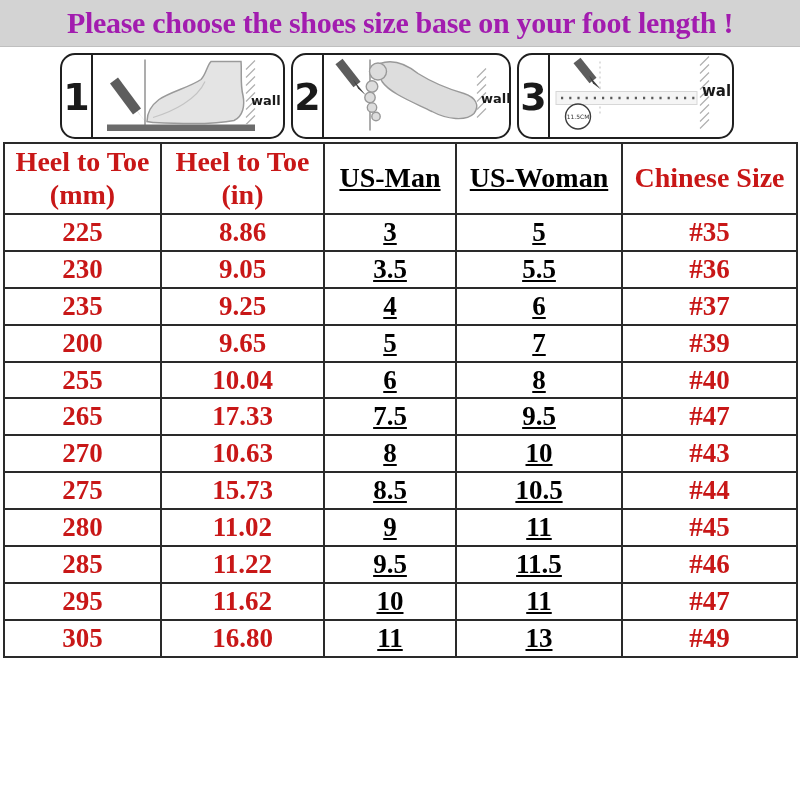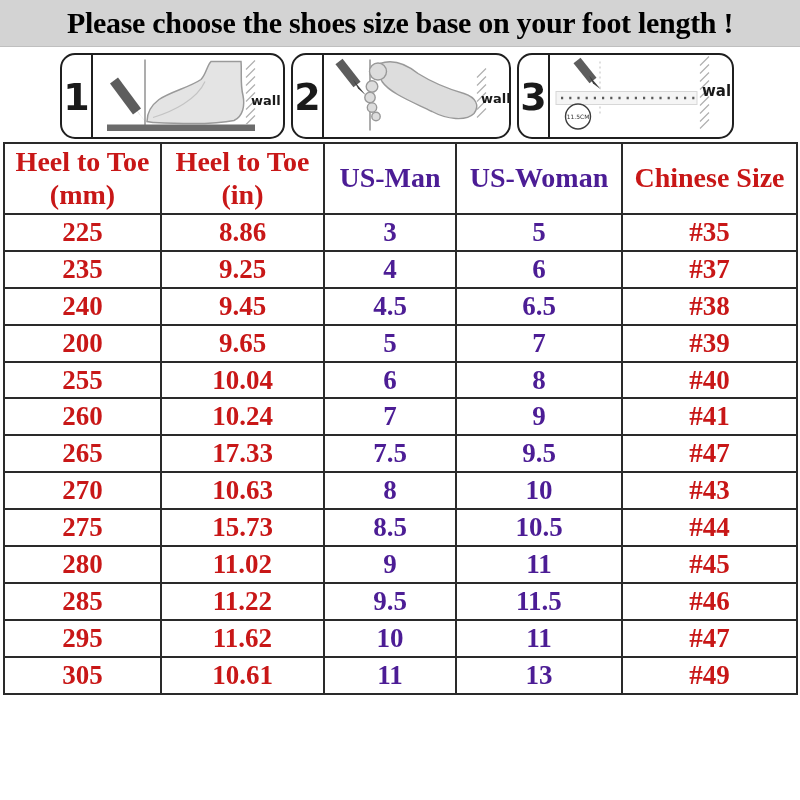--- a/index.html
+++ b/index.html
@@ -10,21 +10,21 @@
     font-family: "Liberation Serif", "DejaVu Serif", serif;
     overflow: hidden;
   }
   
   .title-bar {
     width: 800px; height: 47px;
     background: #d3d3d3;
     border-bottom: 1px solid #bfbfbf;
     display: flex; align-items: center; justify-content: center;
     font-weight: bold; font-size: 30px; letter-spacing: -0.3px;
-    color: #000000; white-space: nowrap;
+    color: #a21caf; white-space: nowrap;
   }
   
   .panels {
     display: flex; gap: 6px;
     margin: 6px 0 0 60px;
     height: 86px;
   }
   .panel {
     border: 2.5px solid #1f1f1f;
     border-radius: 15px;
@@ -58,21 +58,21 @@
   }
   .size-table th, .size-table td {
     border: 2.4px solid #2a2a2a;
     text-align: center; vertical-align: middle;
     font-weight: bold;
     padding: 0;
   }
   .size-table th { height: 71px; font-size: 28px; line-height: 1.15; }
   .size-table td { height: 36.9px; font-size: 27px; }
   .c-red   { color: #c81717; }
-  .c-black { color: #4c1d95; }
+  .c-black { color: #000000; text-decoration: underline; }
 </style>
 </head>
 <body>
 
 <div class="title-bar">Please choose the shoes size base on your foot length !</div>
 
 <div class="panels">
 
   <div class="panel panel-1">
     <div class="panel-num">1</div>
@@ -174,55 +174,48 @@
   </thead>
   <tbody id="table-body">
       <tr>
         <td class="c-red">225</td>
         <td class="c-red">8.86</td>
         <td class="c-black">3</td>
         <td class="c-black">5</td>
         <td class="c-red">#35</td>
       </tr>
       <tr>
+        <td class="c-red">230</td>
+        <td class="c-red">9.05</td>
+        <td class="c-black">3.5</td>
+        <td class="c-black">5.5</td>
+        <td class="c-red">#36</td>
+      </tr>
+      <tr>
         <td class="c-red">235</td>
         <td class="c-red">9.25</td>
         <td class="c-black">4</td>
         <td class="c-black">6</td>
         <td class="c-red">#37</td>
       </tr>
       <tr>
-        <td class="c-red">240</td>
-        <td class="c-red">9.45</td>
-        <td class="c-black">4.5</td>
-        <td class="c-black">6.5</td>
-        <td class="c-red">#38</td>
-      </tr>
-      <tr>
         <td class="c-red">200</td>
         <td class="c-red">9.65</td>
         <td class="c-black">5</td>
         <td class="c-black">7</td>
         <td class="c-red">#39</td>
       </tr>
       <tr>
         <td class="c-red">255</td>
         <td class="c-red">10.04</td>
         <td class="c-black">6</td>
         <td class="c-black">8</td>
         <td class="c-red">#40</td>
       </tr>
       <tr>
-        <td class="c-red">260</td>
-        <td class="c-red">10.24</td>
-        <td class="c-black">7</td>
-        <td class="c-black">9</td>
-        <td class="c-red">#41</td>
-      </tr>
-      <tr>
         <td class="c-red">265</td>
         <td class="c-red">17.33</td>
         <td class="c-black">7.5</td>
         <td class="c-black">9.5</td>
         <td class="c-red">#47</td>
       </tr>
       <tr>
         <td class="c-red">270</td>
         <td class="c-red">10.63</td>
         <td class="c-black">8</td>
@@ -252,19 +245,19 @@
       </tr>
       <tr>
         <td class="c-red">295</td>
         <td class="c-red">11.62</td>
         <td class="c-black">10</td>
         <td class="c-black">11</td>
         <td class="c-red">#47</td>
       </tr>
       <tr>
         <td class="c-red">305</td>
-        <td class="c-red">10.61</td>
+        <td class="c-red">16.80</td>
         <td class="c-black">11</td>
         <td class="c-black">13</td>
         <td class="c-red">#49</td>
       </tr>
     </tbody>
 </table>
 
 </body></html>

